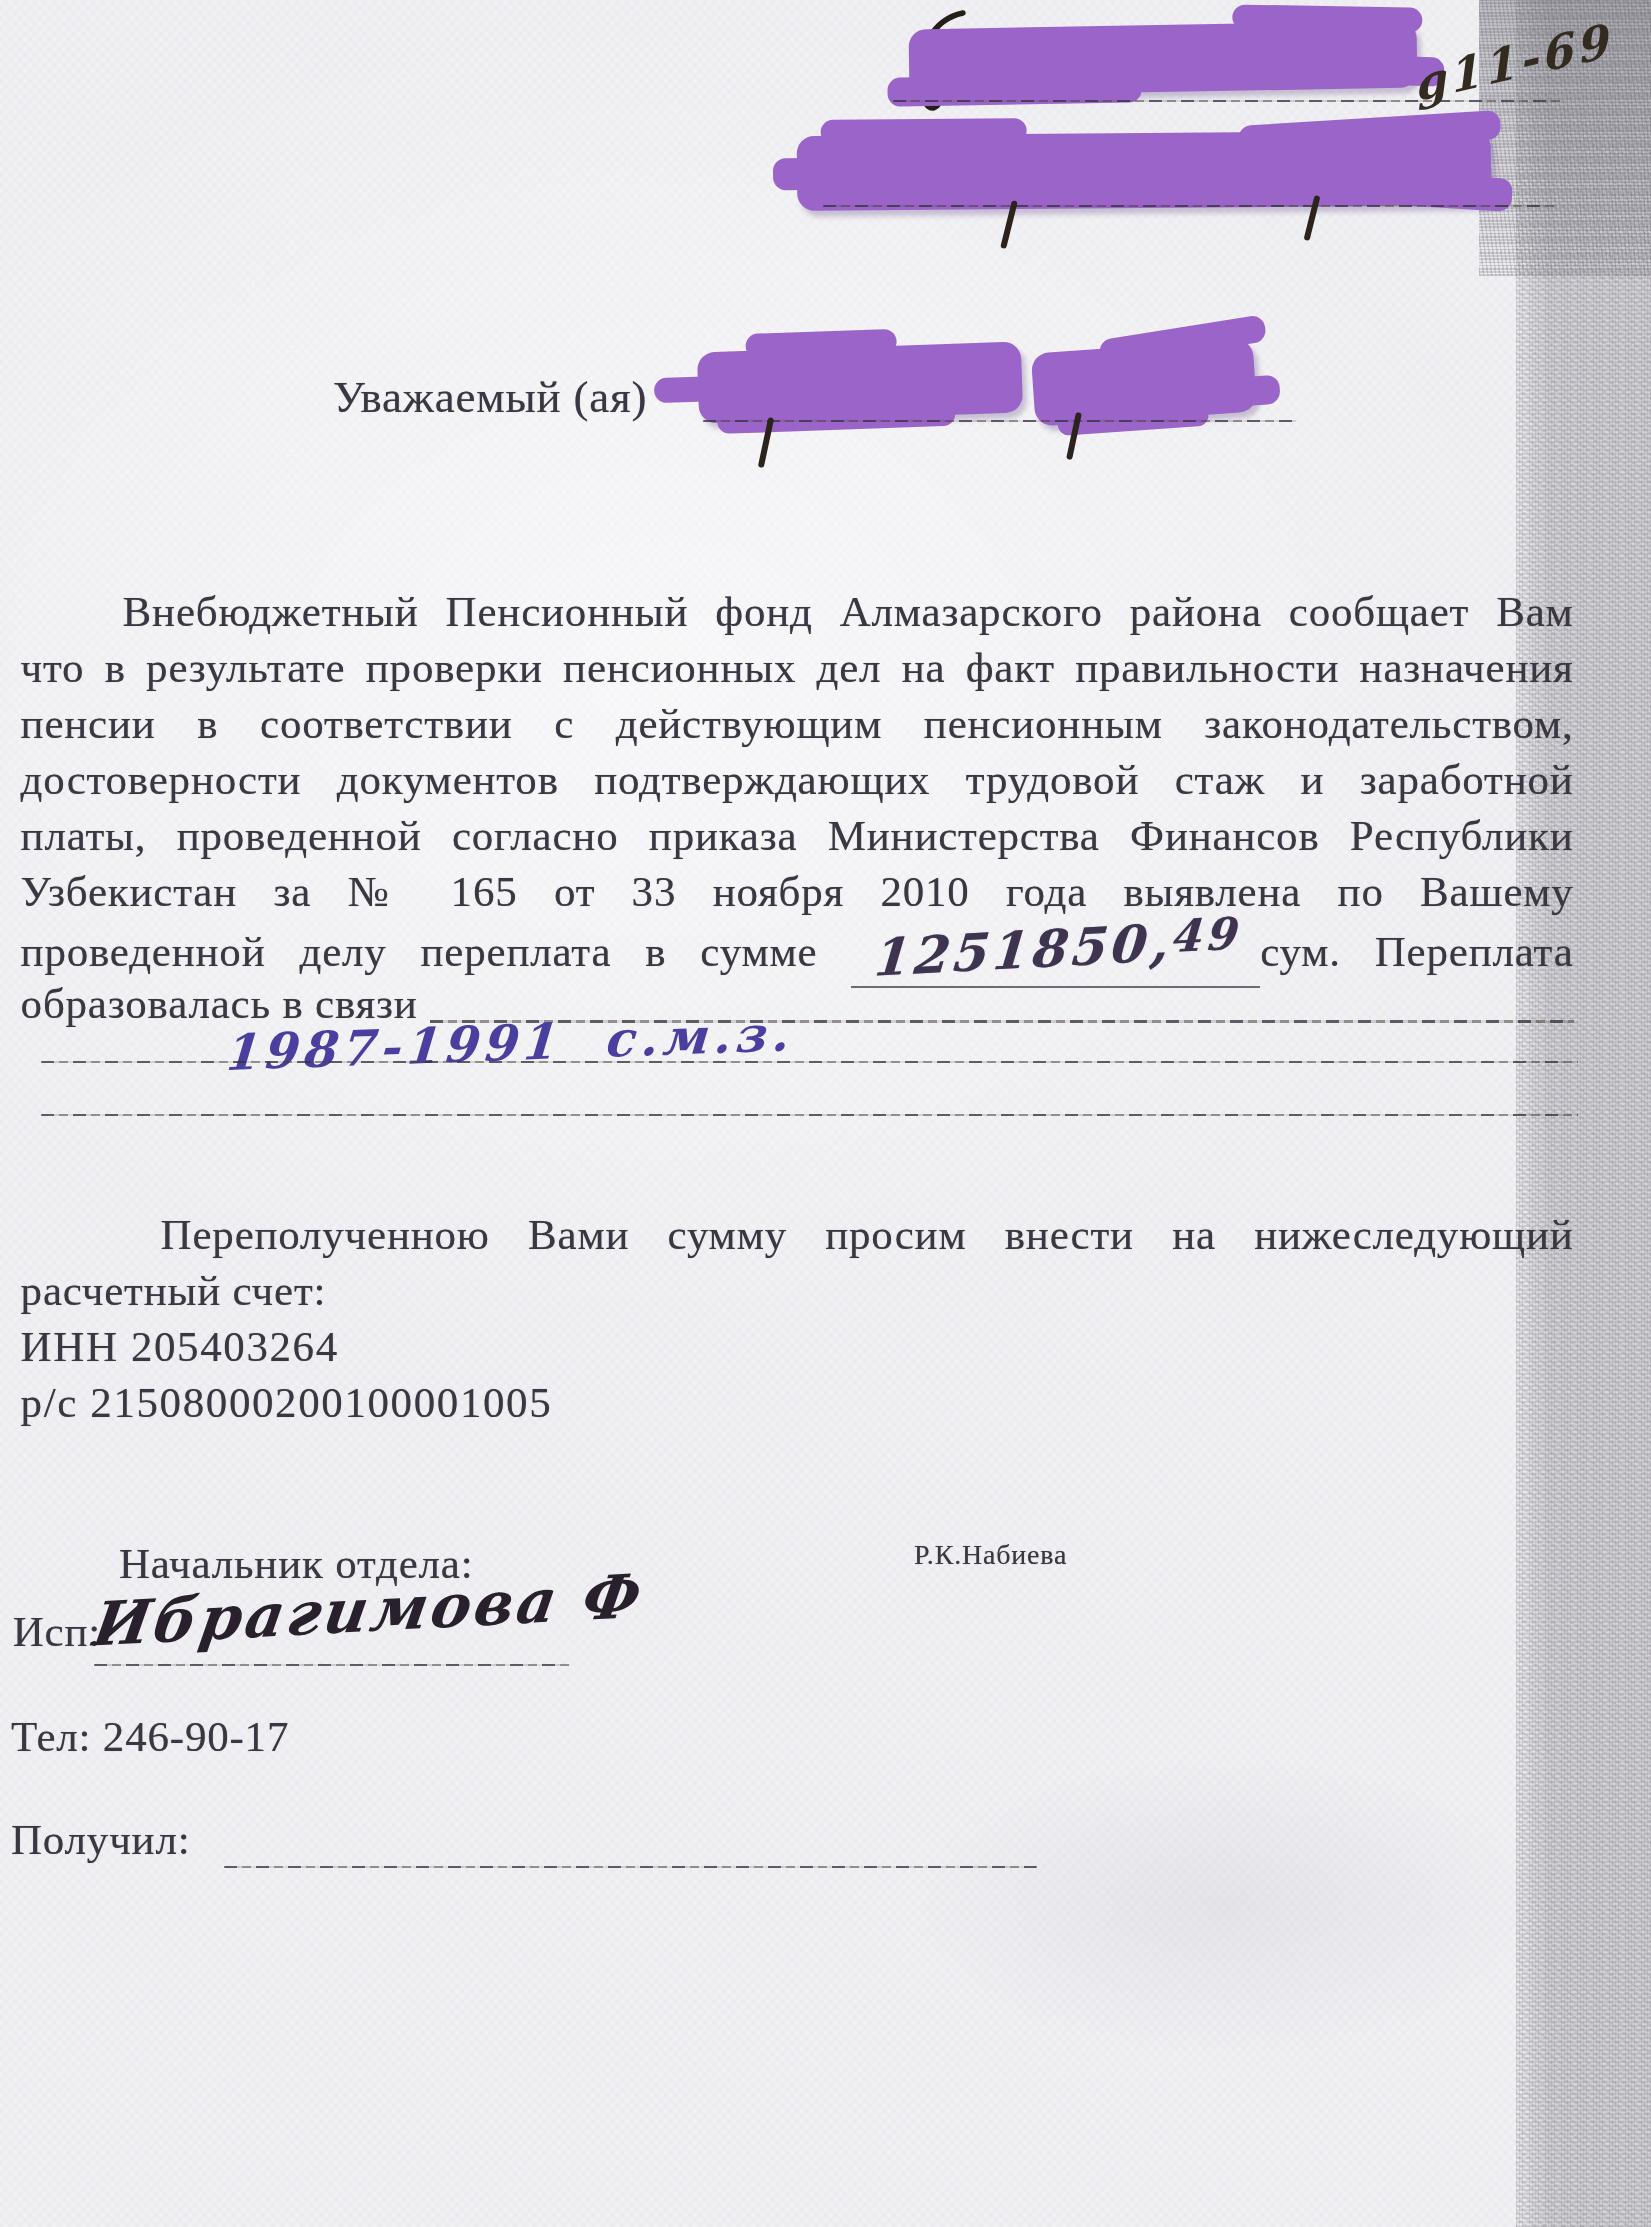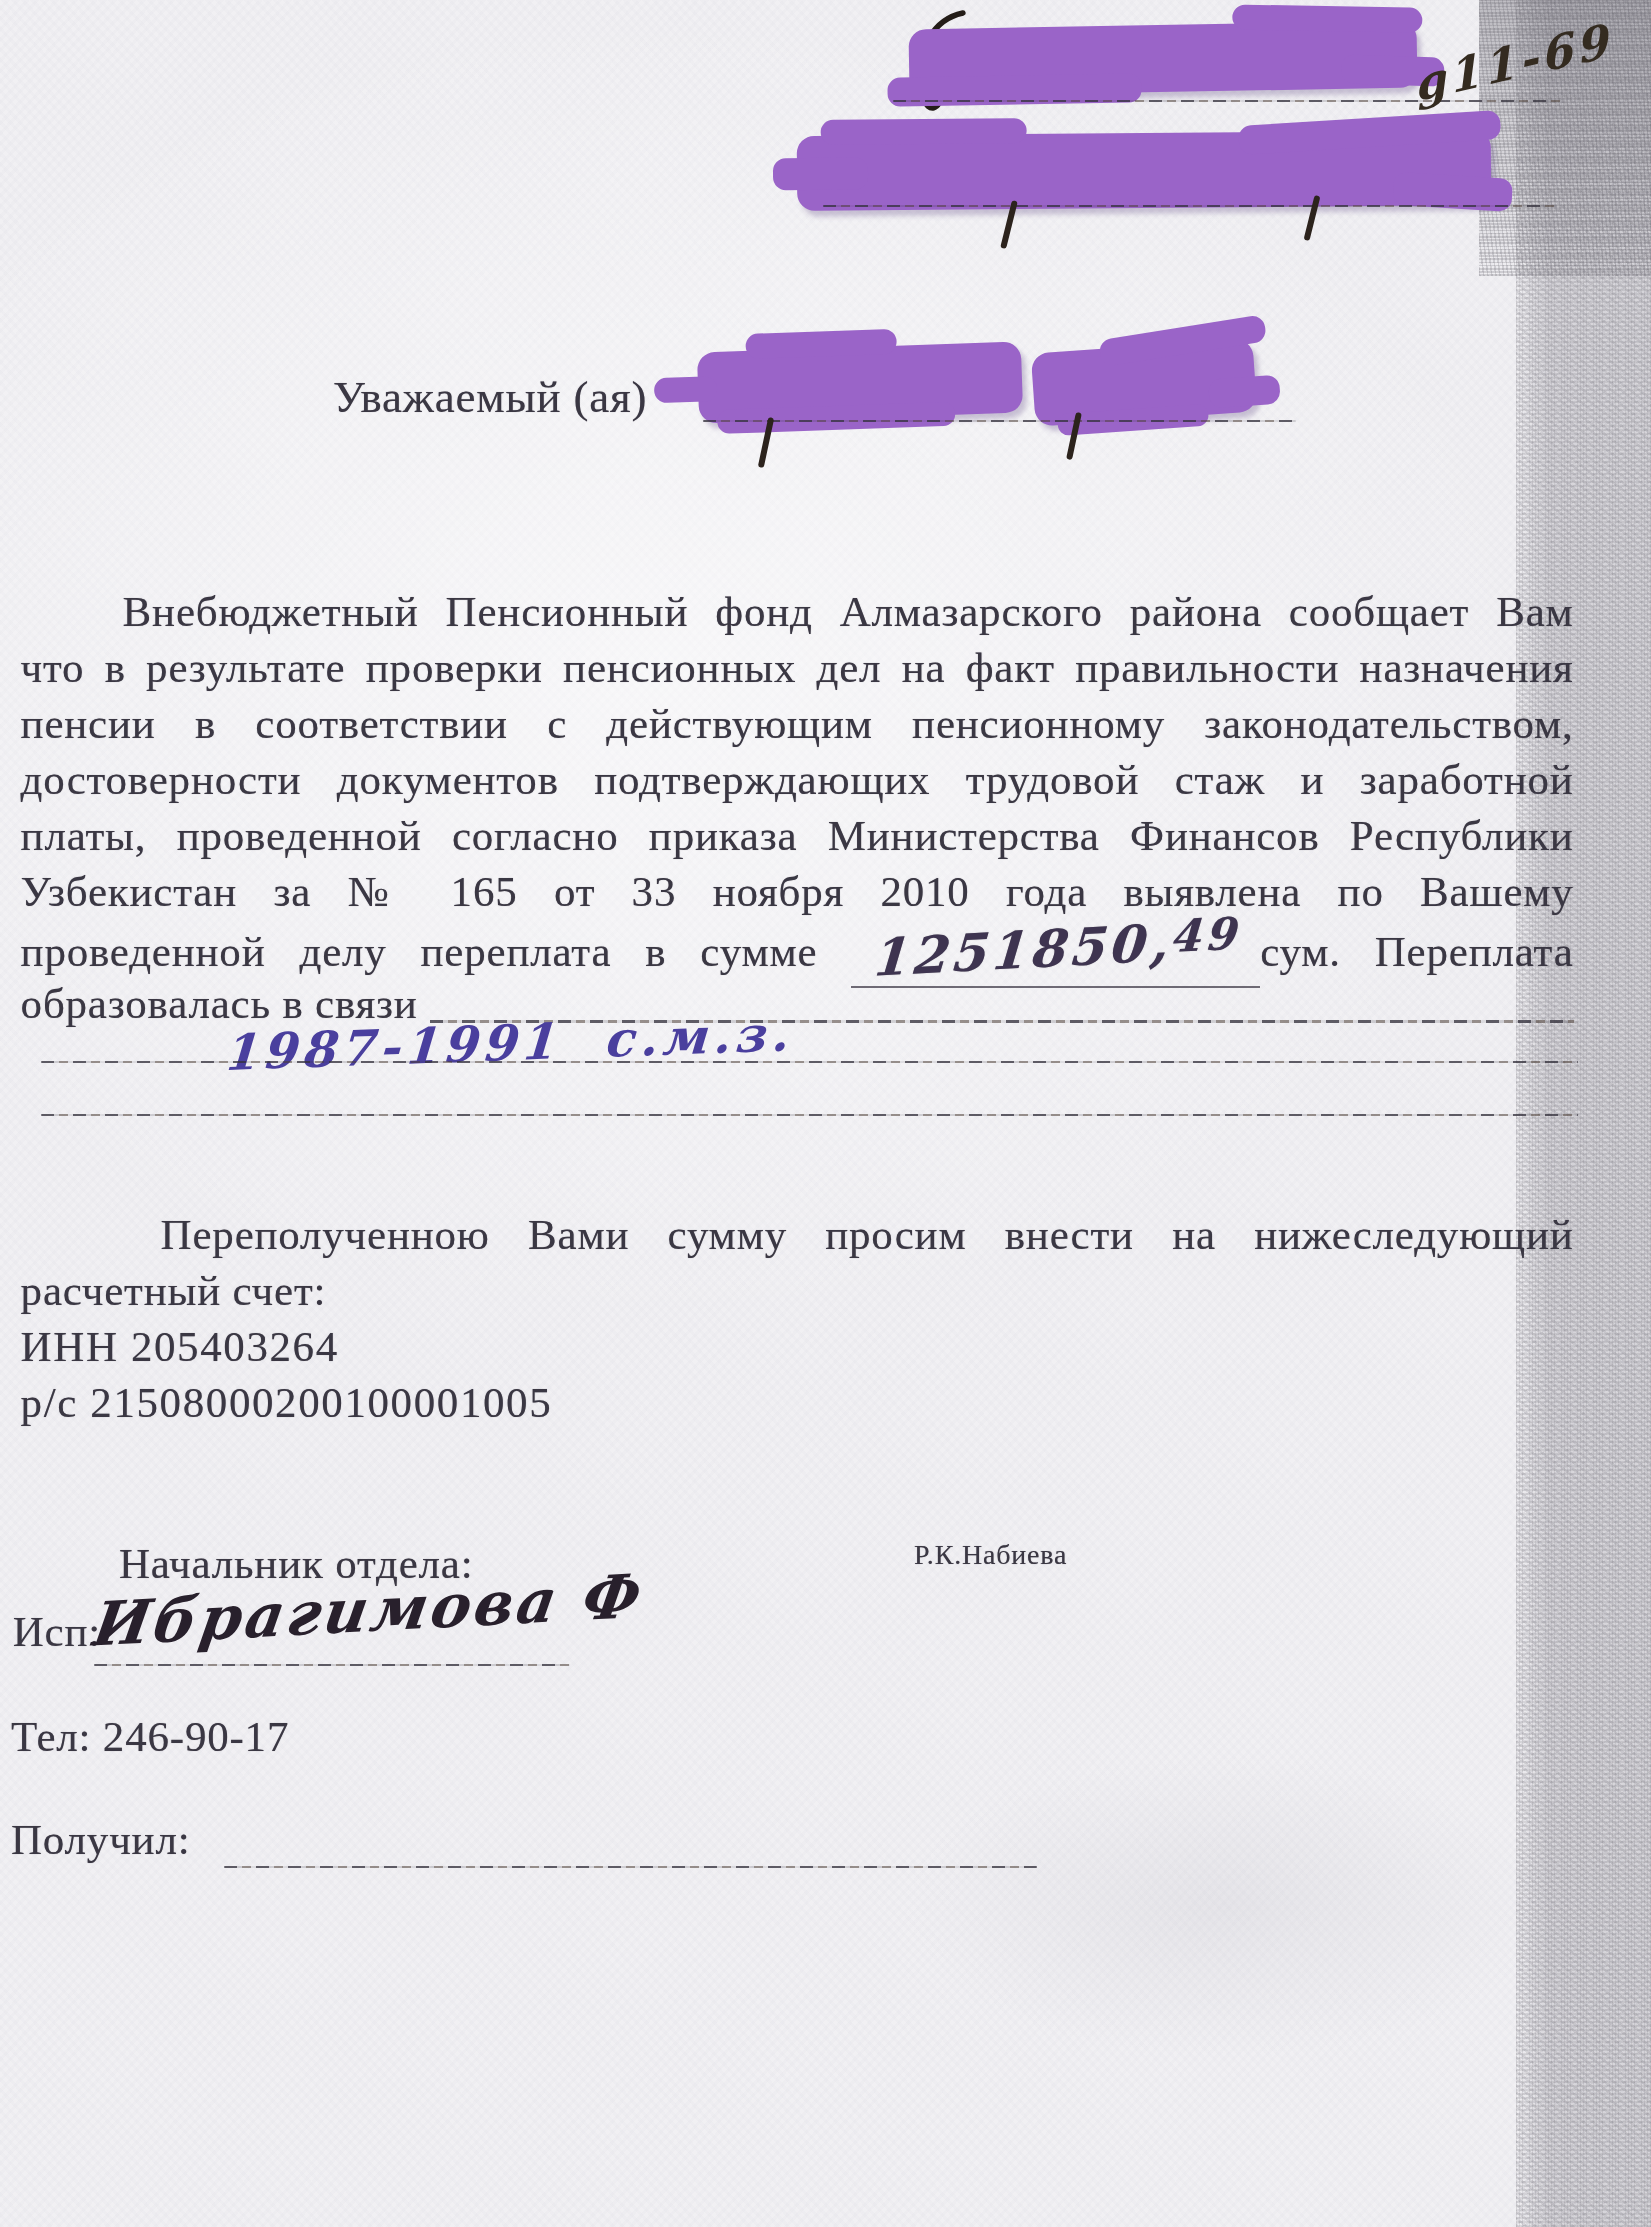--- a/index.html
+++ b/index.html
@@ -135,21 +135,21 @@
     <div class="nub" style="right:-24px;bottom:6.3px;width:71px;height:28.6px;"></div>
     <div class="nub" style="left:22px;bottom:-11px;width:151px;height:22px;"></div>
   </div>
   <div class="scan-line" style="left:703px;top:420px;width:593px;"></div>
   <div class="pen-descender" style="left:763px;top:417px;height:51px;transform:rotate(12deg);"></div>
   <div class="pen-descender" style="left:1071px;top:412px;height:48px;transform:rotate(12deg);"></div>
 
   <div class="p1 typed">
     <div class="just indent1">Внебюджетный  Пенсионный фонд Алмазарского района сообщает Вам</div>
     <div class="just">что в результате проверки пенсионных дел на факт правильности назначения</div>
-    <div class="just">пенсии в соответствии с действующим пенсионному законодательством,</div>
+    <div class="just">пенсии в соответствии с действующим пенсионным законодательством,</div>
     <div class="just">достоверности документов подтверждающих трудовой стаж и заработной</div>
     <div class="just">платы, проведенной согласно приказа Министерства Финансов Республики</div>
     <div class="just">Узбекистан за № 165 от 33 ноября 2010 года выявлена по Вашему</div>
     <div class="row7">
       <span>проведенной</span>
       <span>делу</span>
       <span>переплата</span>
       <span>в</span>
       <span>сумме</span>
       <span class="amount-wrap">

